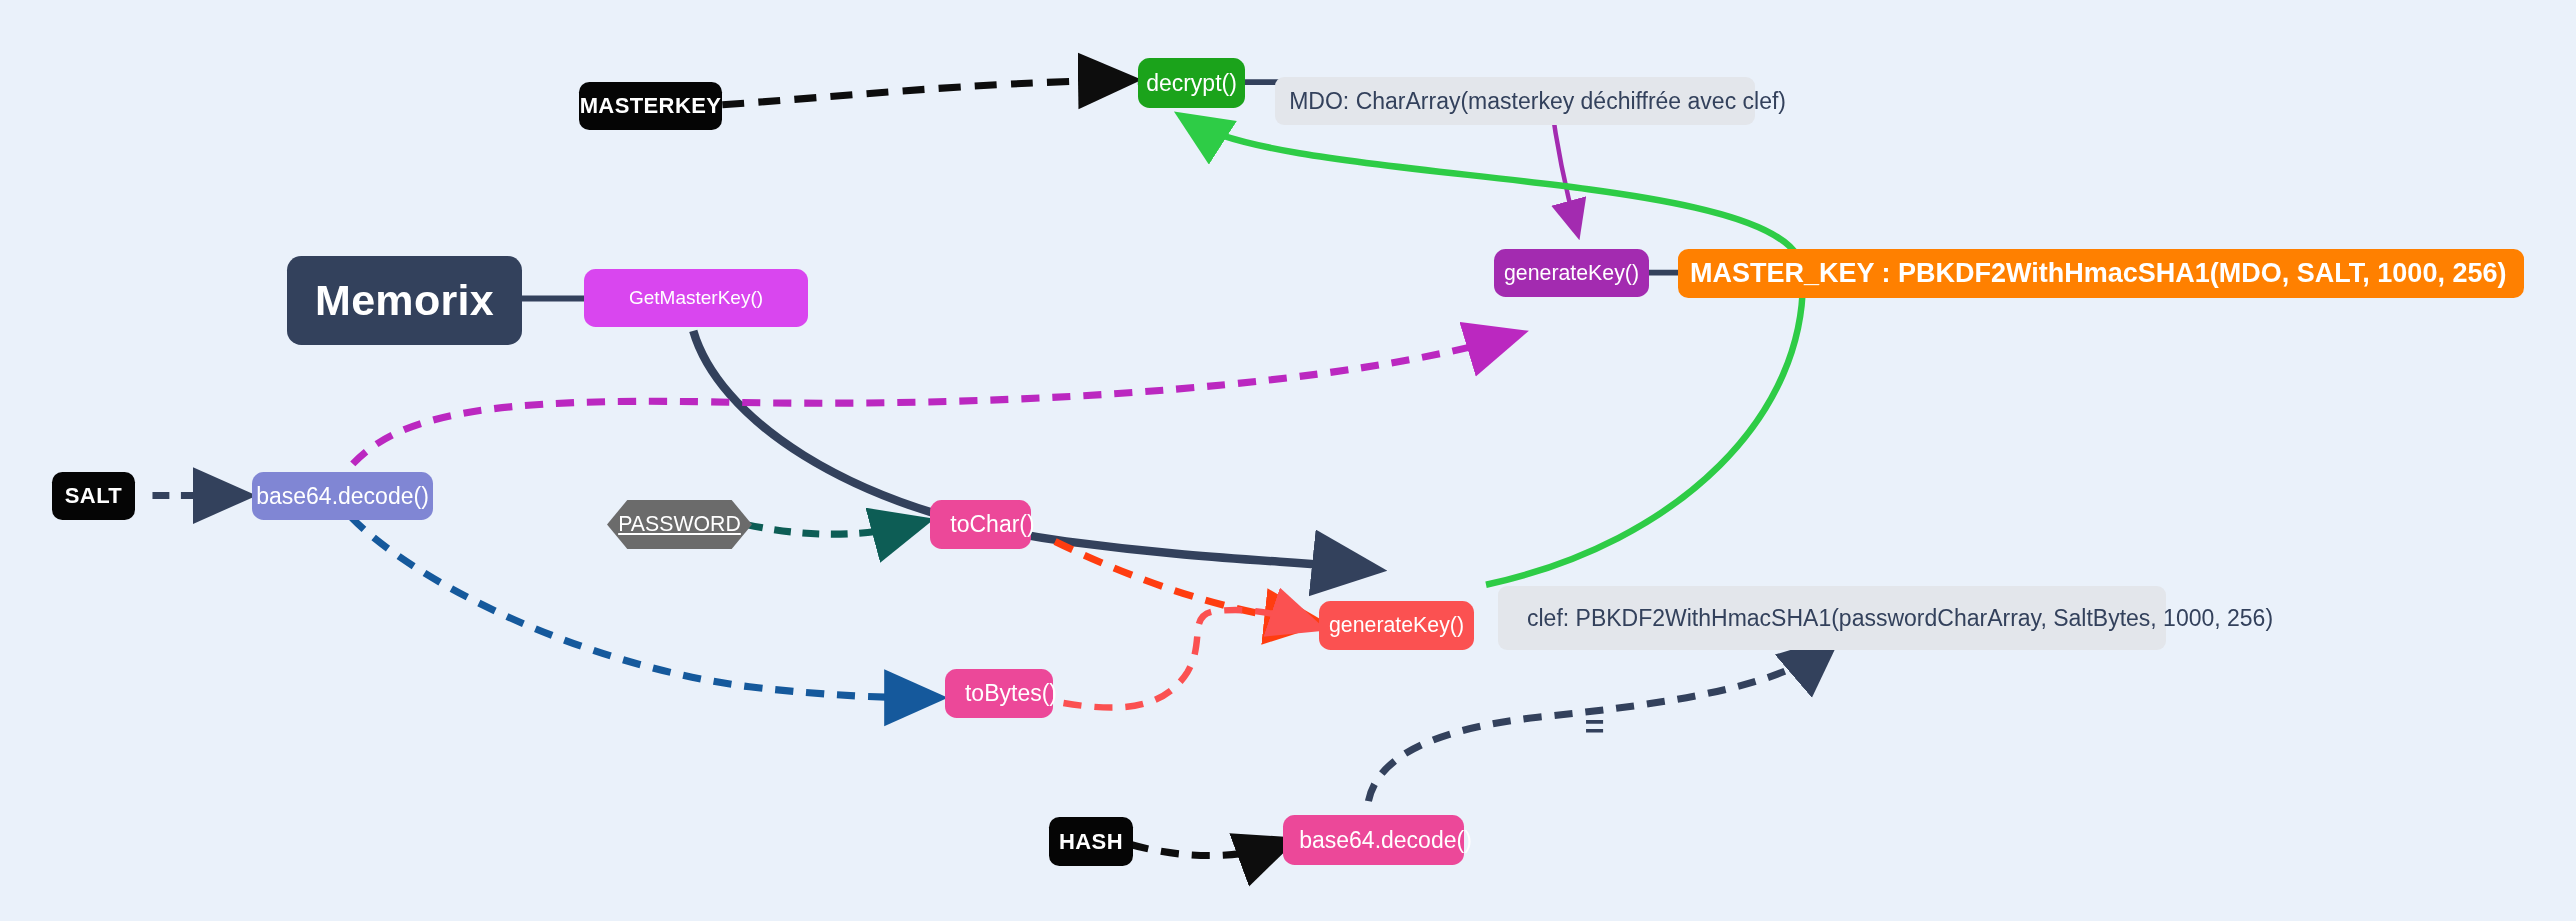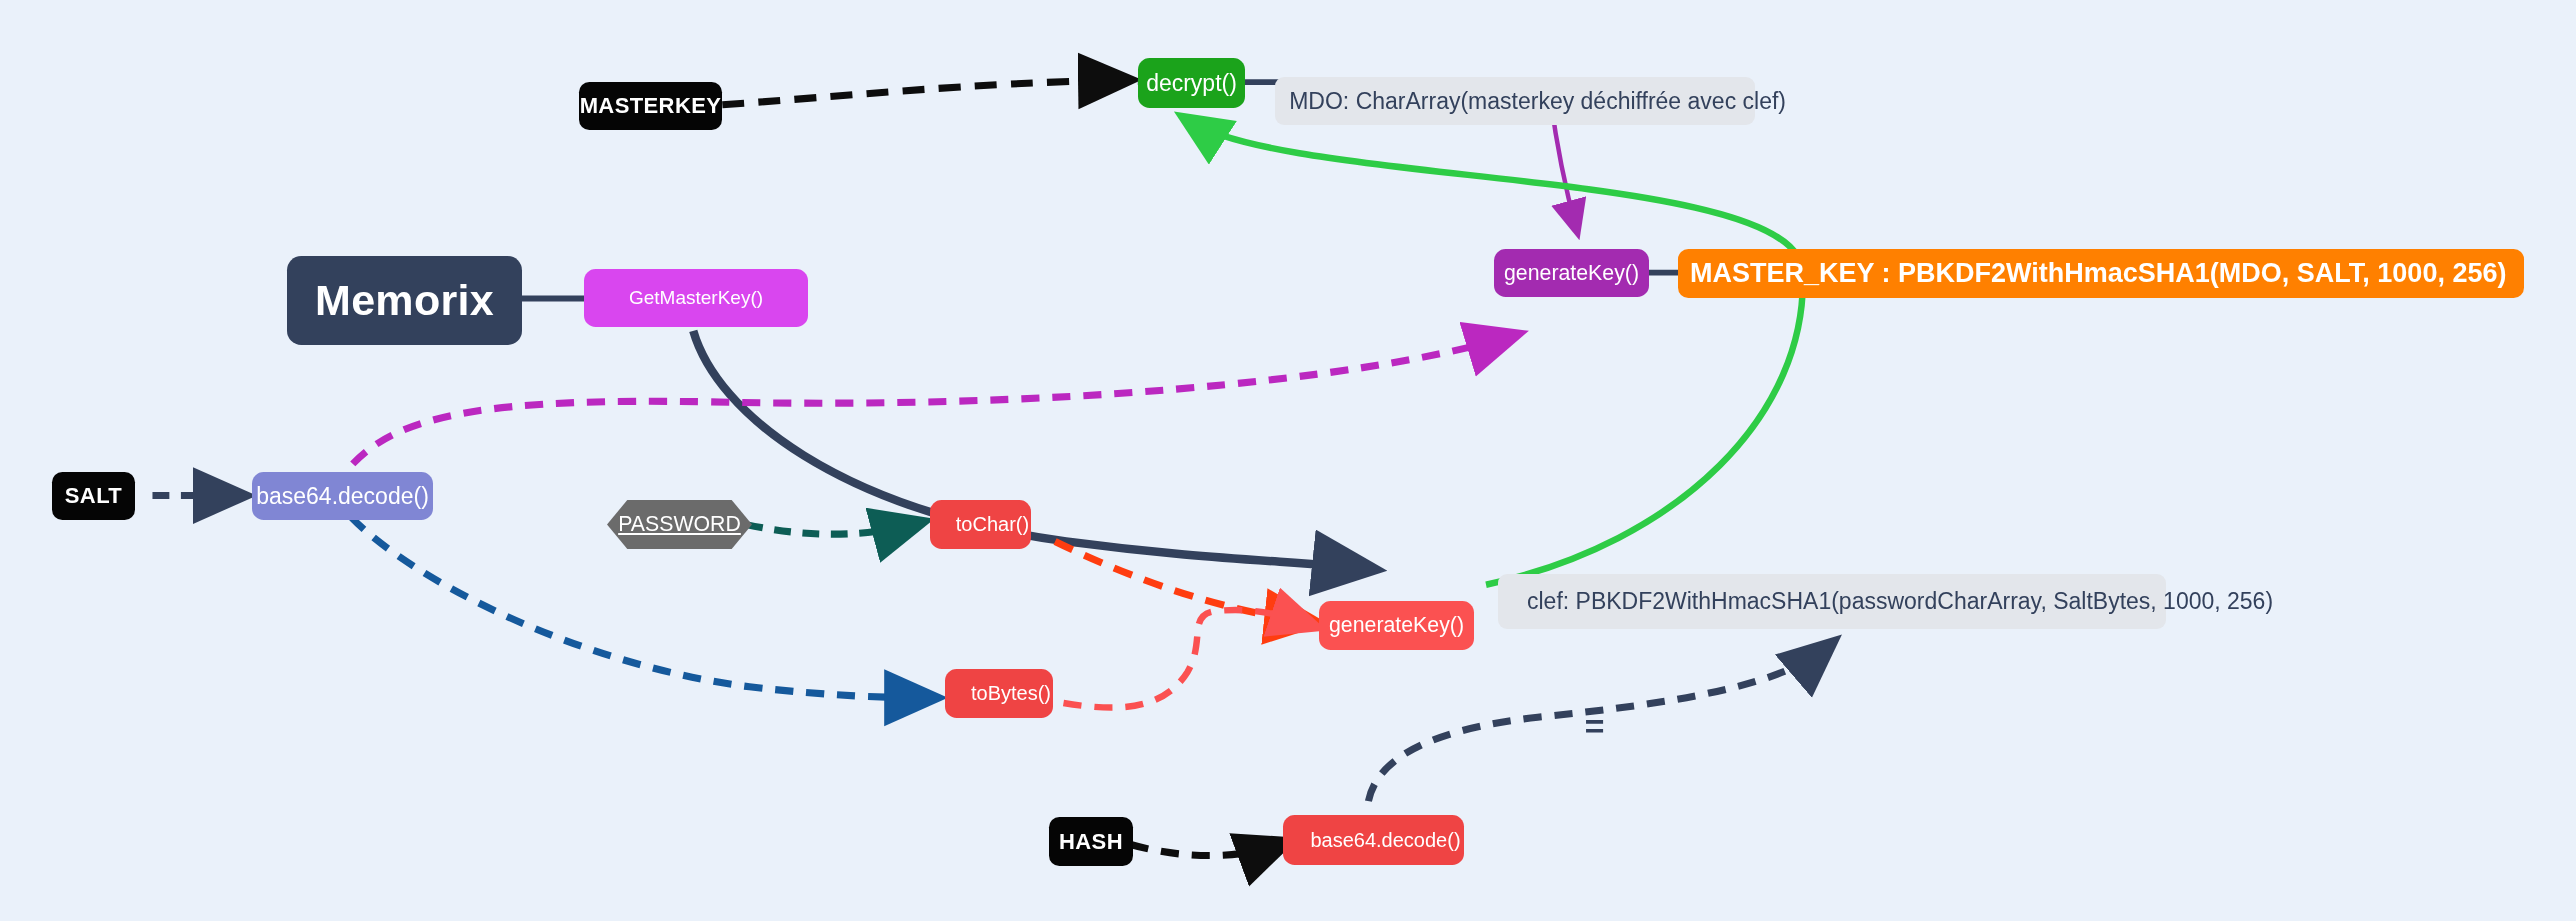--- a/index.html
+++ b/index.html
@@ -42,23 +42,23 @@
     background: #d946ef;
     border-radius: 11.6px;
     font-size: 19px;
   }
   .n-periwinkle {
     background: #8086d4;
     border-radius: 11.6px;
     font-size: 23px;
   }
   .n-steel {
-    background: #ef4444;
-    border-radius: 11.6px;
-    font-size: 20px;
+    background: #ec4899;
+    border-radius: 11.6px;
+    font-size: 23px;
     padding-left: 24px;
   }
   .n-black {
     background: #050505;
     border-radius: 10.3px;
     font-size: 22px;
     font-weight: 700;
     letter-spacing: 0.4px;
   }
   .n-green {
@@ -230,21 +230,21 @@
   </div>
 
   <div class="node n-steel" style="left:1283px; top:815px; width:181px; height:50px;">
     <span>base64.decode()</span>
   </div>
 
   <div class="label-box" style="left:1275px; top:77px; width:480px; height:48px;align-items:center;">
     <span>MDO: CharArray(masterkey déchiffrée avec clef)</span>
   </div>
 
-  <div class="label-box" style="left:1498px; top:574px; width:668px; height:55px;padding-left:29px;">
+  <div class="label-box" style="left:1498px; top:586px; width:668px; height:64px;padding-left:29px;">
     <span>clef: PBKDF2WithHmacSHA1(passwordCharArray, SaltBytes, 1000, 256)</span>
   </div>
 
   <div class="banner" style="left:1678px; top:249px; width:846px; height:49px;">
     <span>MASTER_KEY : PBKDF2WithHmacSHA1(MDO, SALT, 1000, 256)</span>
   </div>
 
   <div class="eq-label" style="left:1584px; top:707px;">
     <span>=</span>
   </div>

